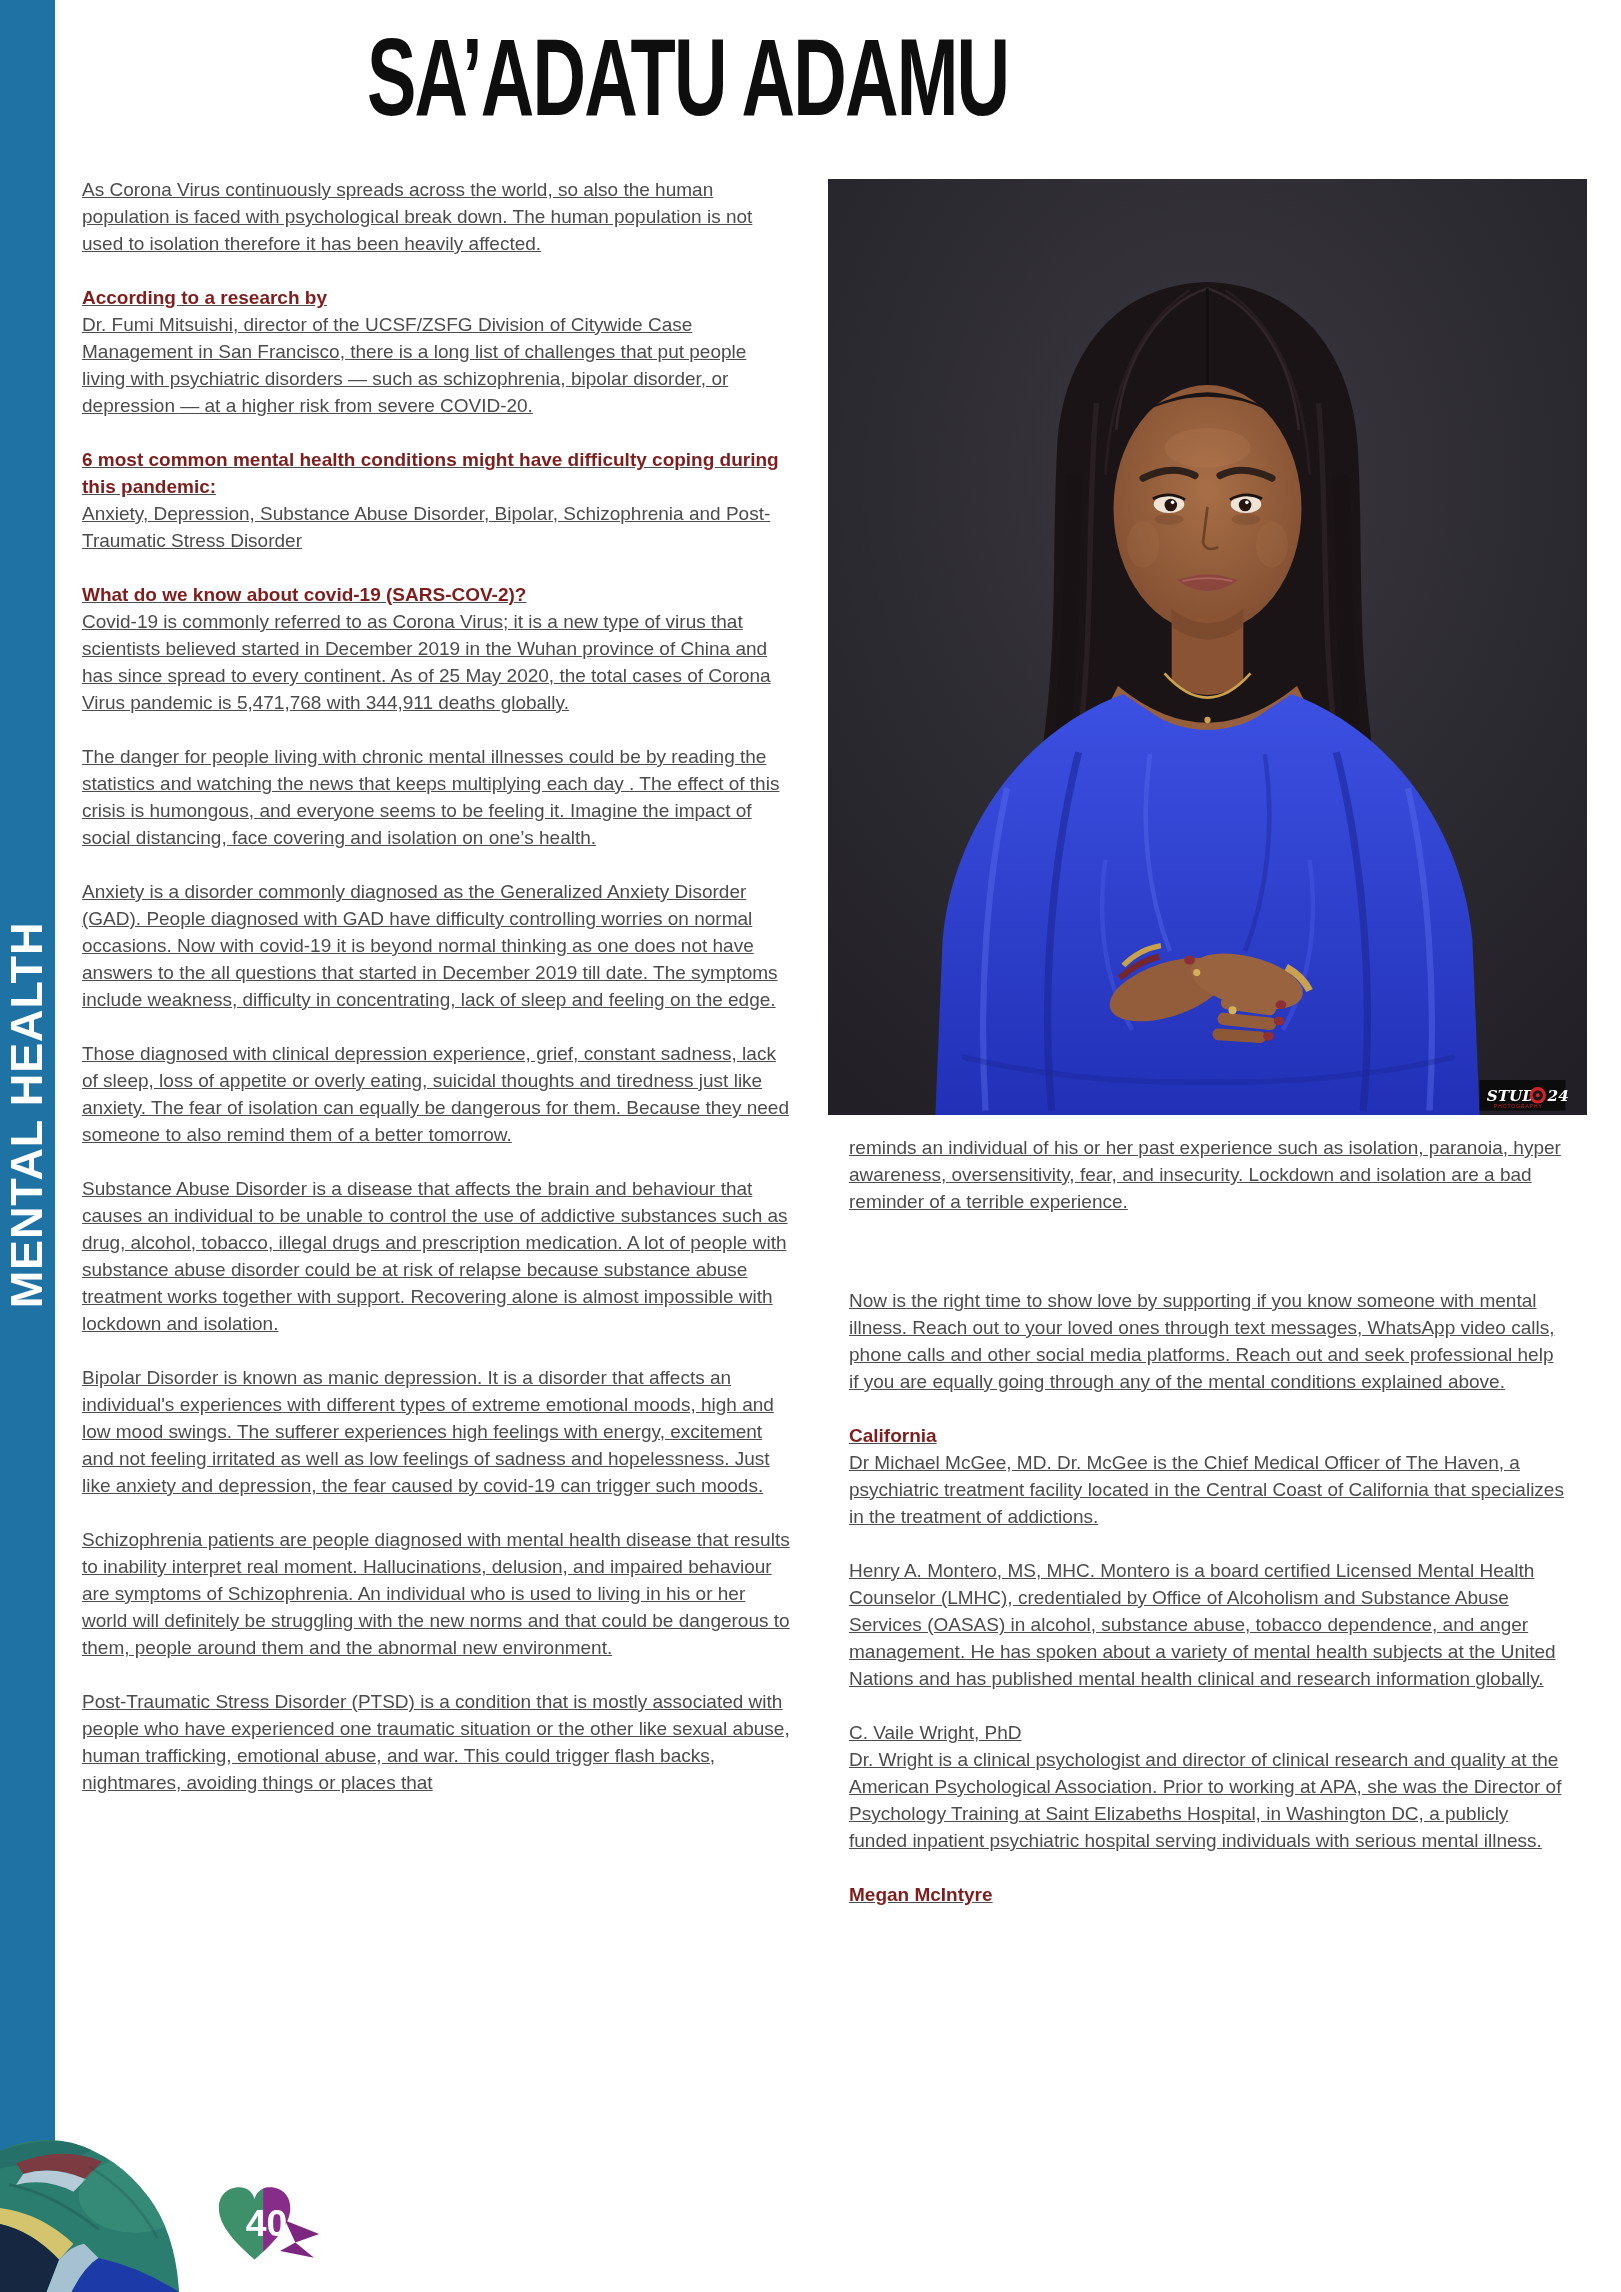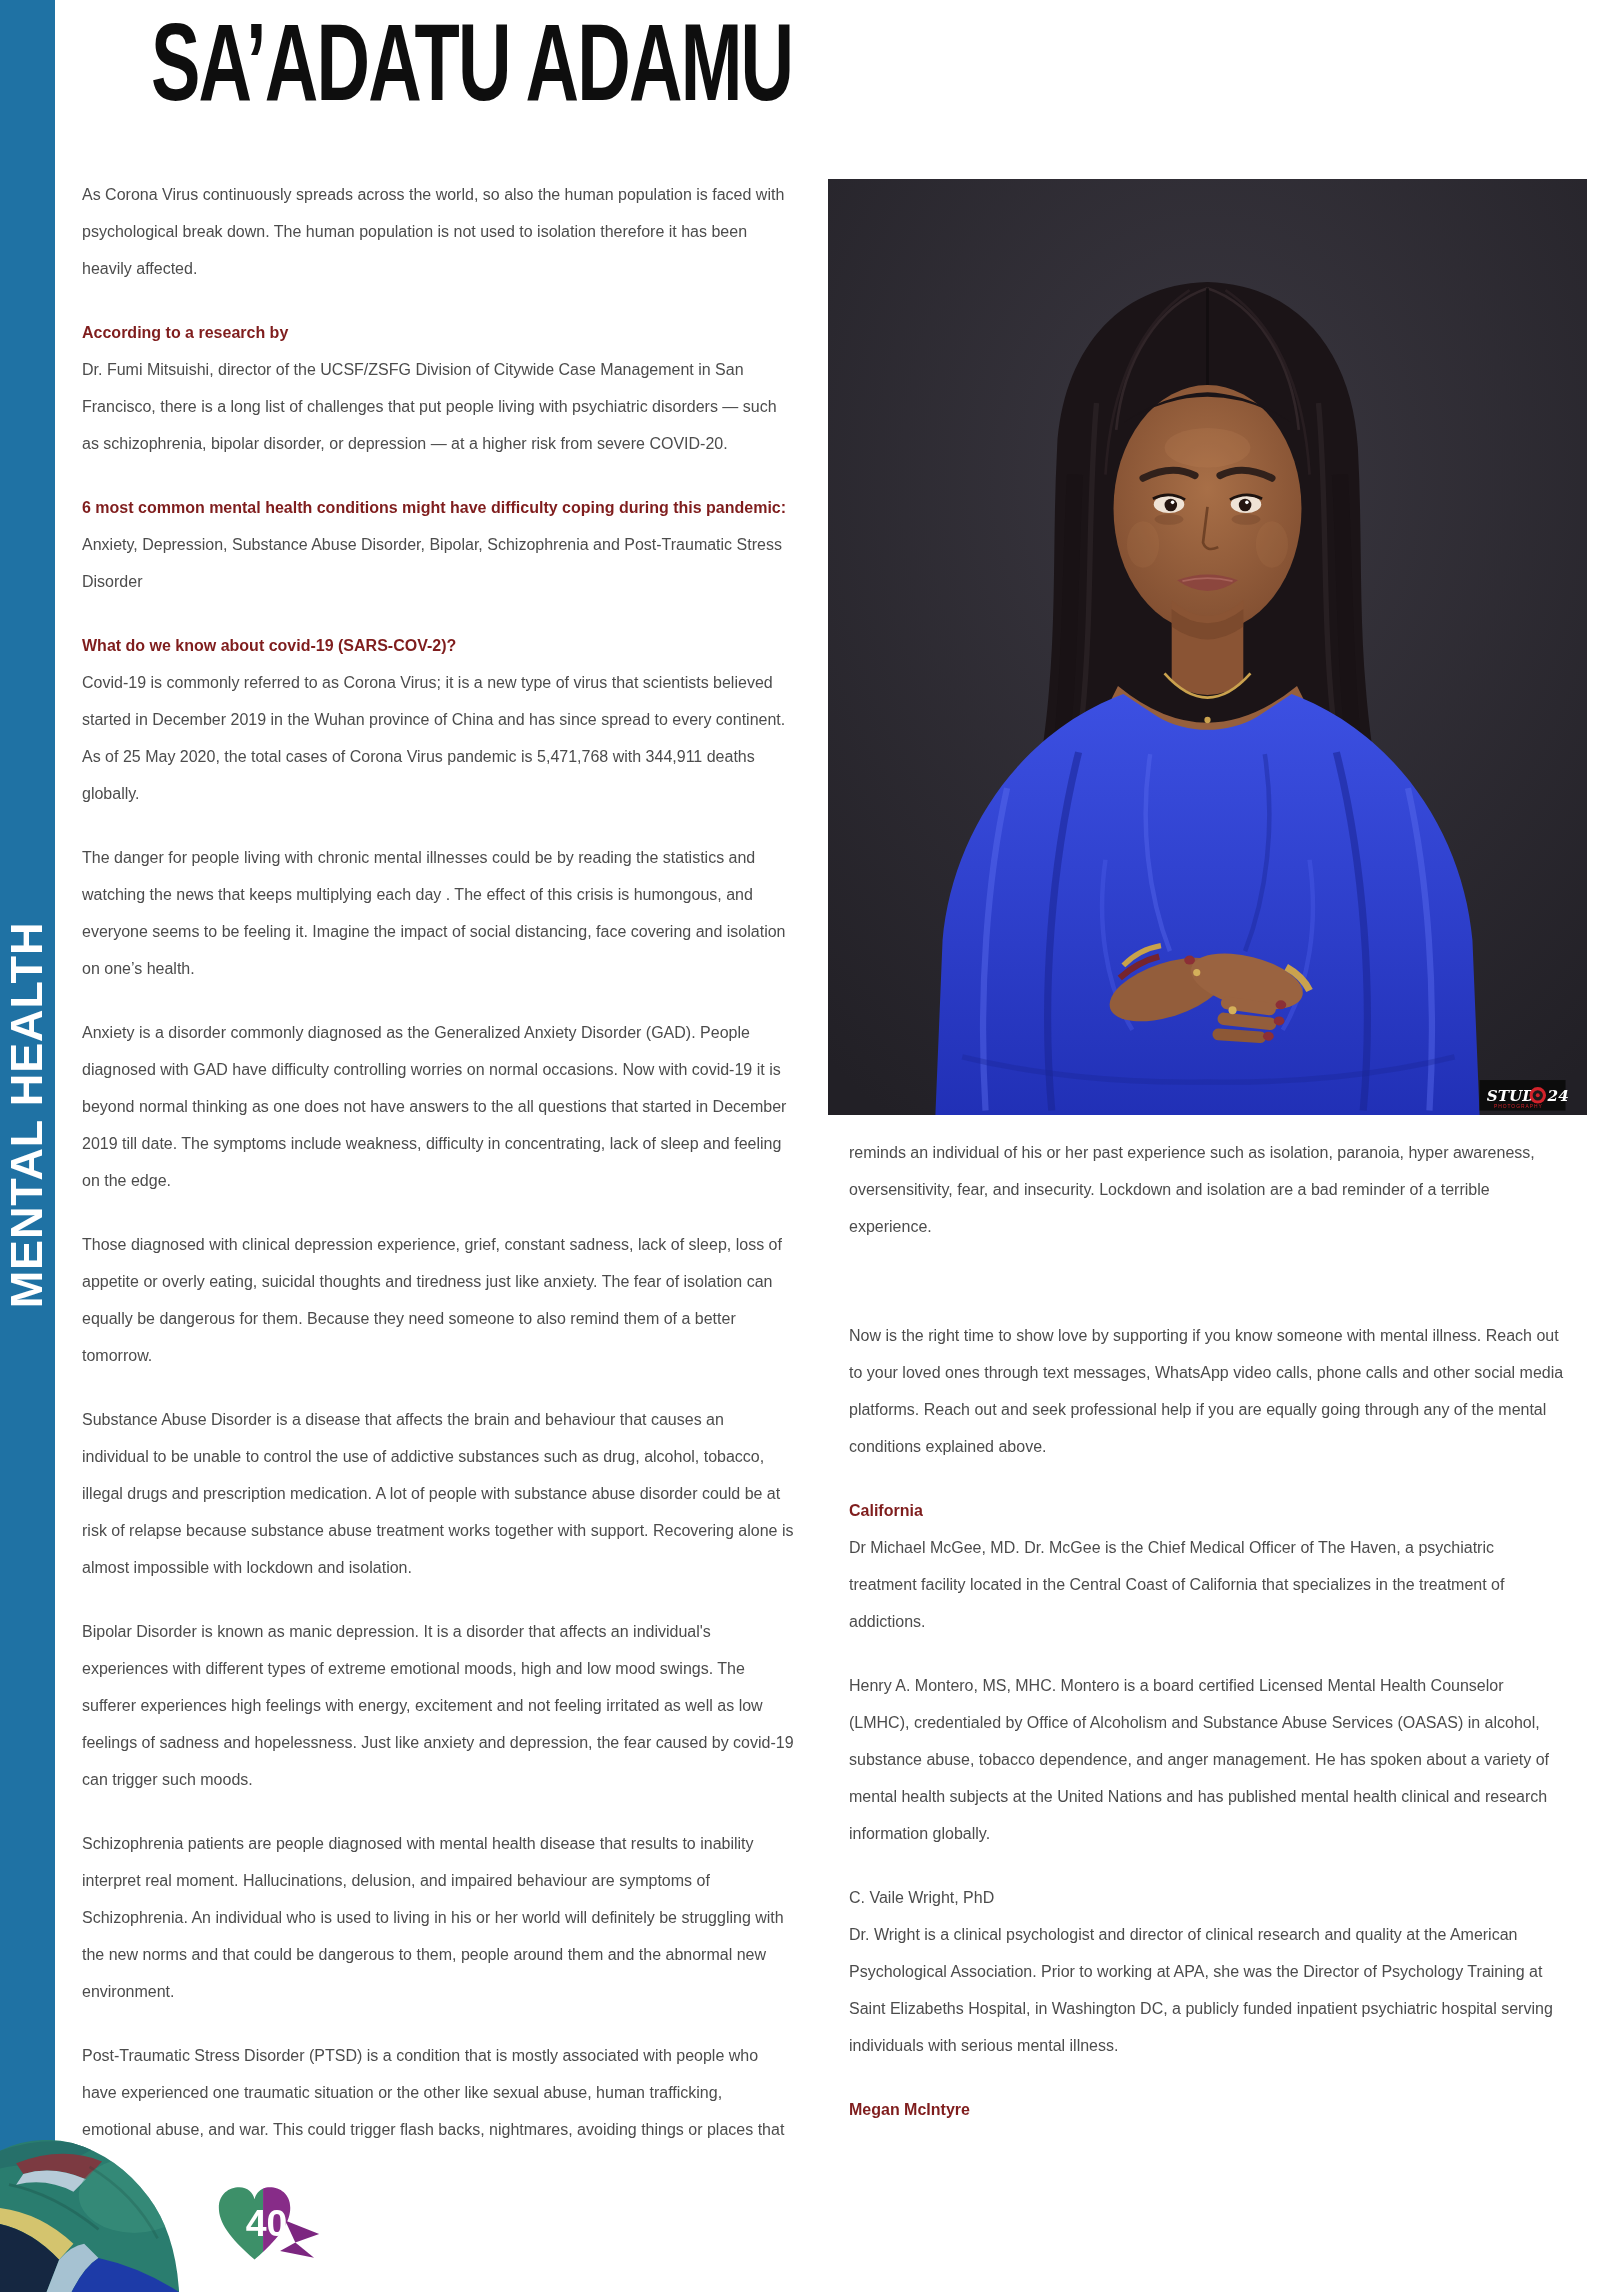--- a/index.html
+++ b/index.html
@@ -17,35 +17,36 @@
   }
   .sidebar-label{
     position:absolute;left:27px;top:1115px;
     transform:translate(-50%,-50%) rotate(-90deg);
     white-space:nowrap;
     color:#ffffff;font-weight:bold;font-size:45px;letter-spacing:0.9px;
     font-family:"Liberation Sans", sans-serif;
   }
   
   .title-wrap{
-    position:absolute;left:0;top:8px;width:1376px;text-align:left;
+    position:absolute;left:0;top:23px;width:1376px;text-align:center;
   }
   .title{
     display:inline-block;
     margin:0;
     font-size:109px;line-height:1.0;
     font-weight:bold;color:#0e0e0e;
     letter-spacing:-2.7px;white-space:nowrap;
     transform:scaleX(0.68);transform-origin:center;
   }
   
   .col{
     position:absolute;
-    color:#4c4c4c;font-size:16px;line-height:37px;
+    color:#4c4c4c;font-size:19px;line-height:27px;
     text-align:left;
+    text-decoration:underline;
   }
   .col-left{left:82px;top:176px;width:712px;}
   .col-right{left:849px;top:1134px;width:716px;}
   .para{margin:0 0 27px 0;}
   .para.gap-large{margin-bottom:72px;}
   .para strong{color:#7f1d1d;font-weight:bold;}
   
   .photo{
     position:absolute;left:828px;top:179px;width:759px;height:936px;
   }

